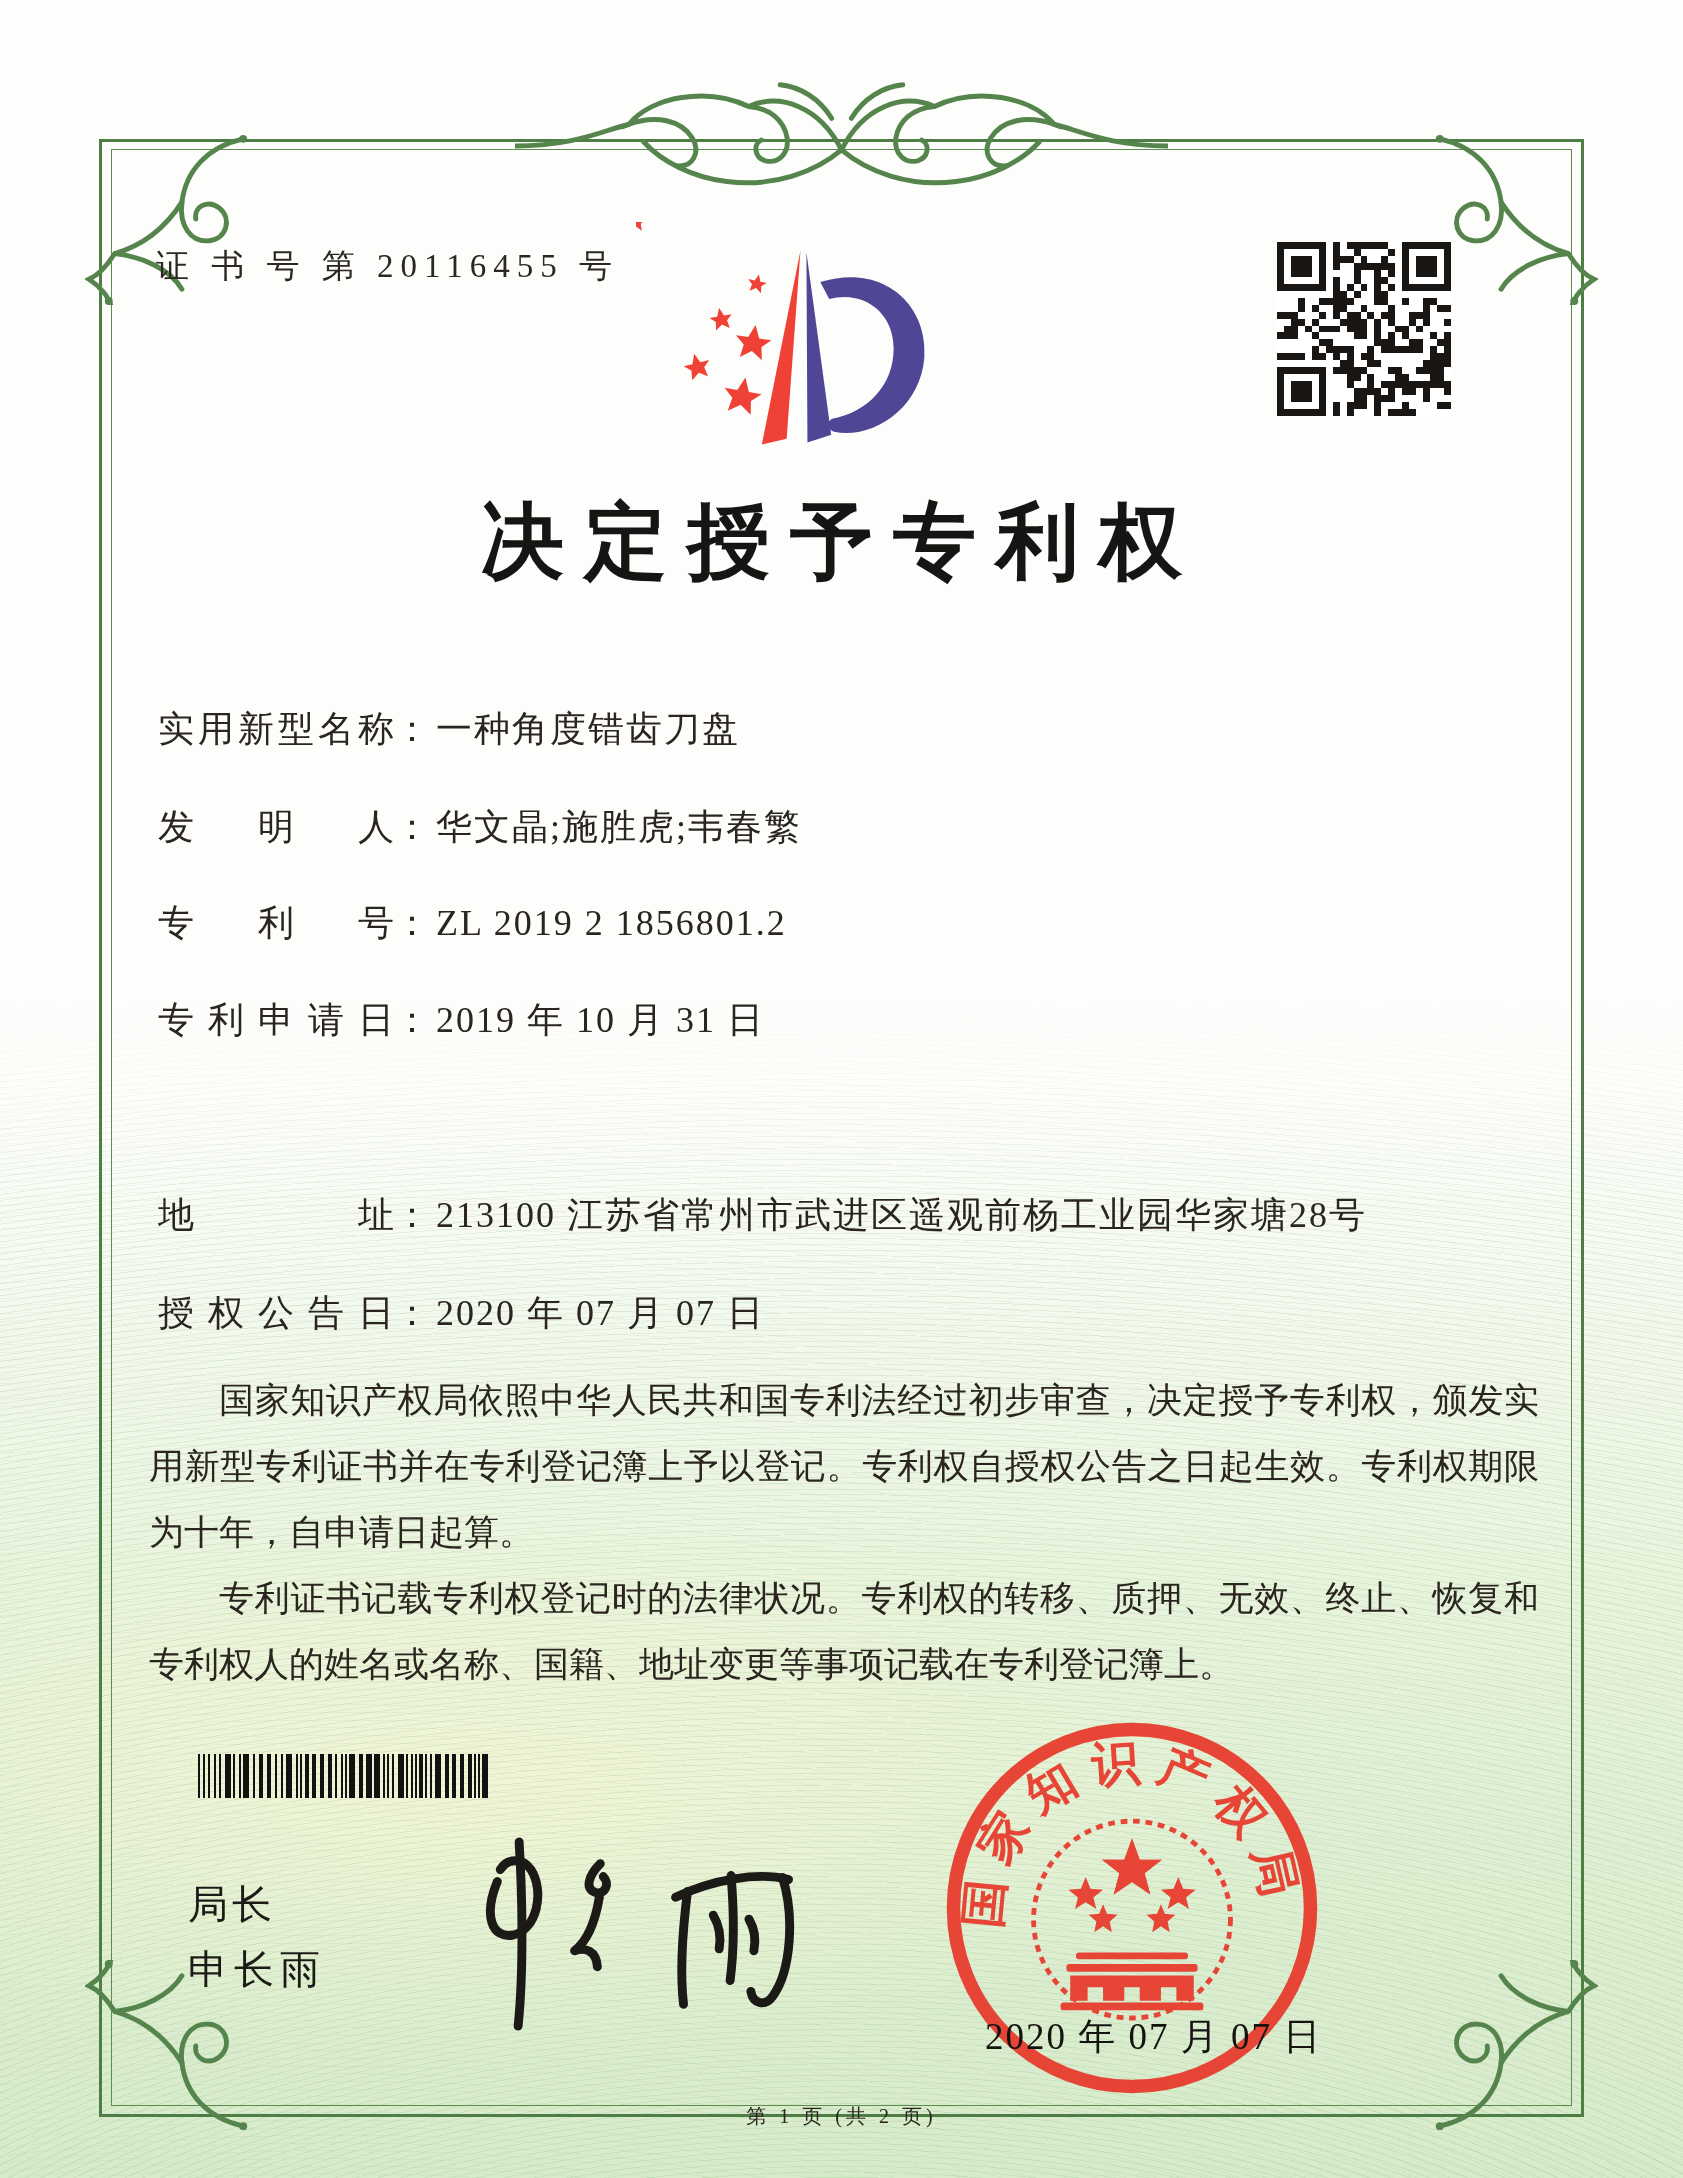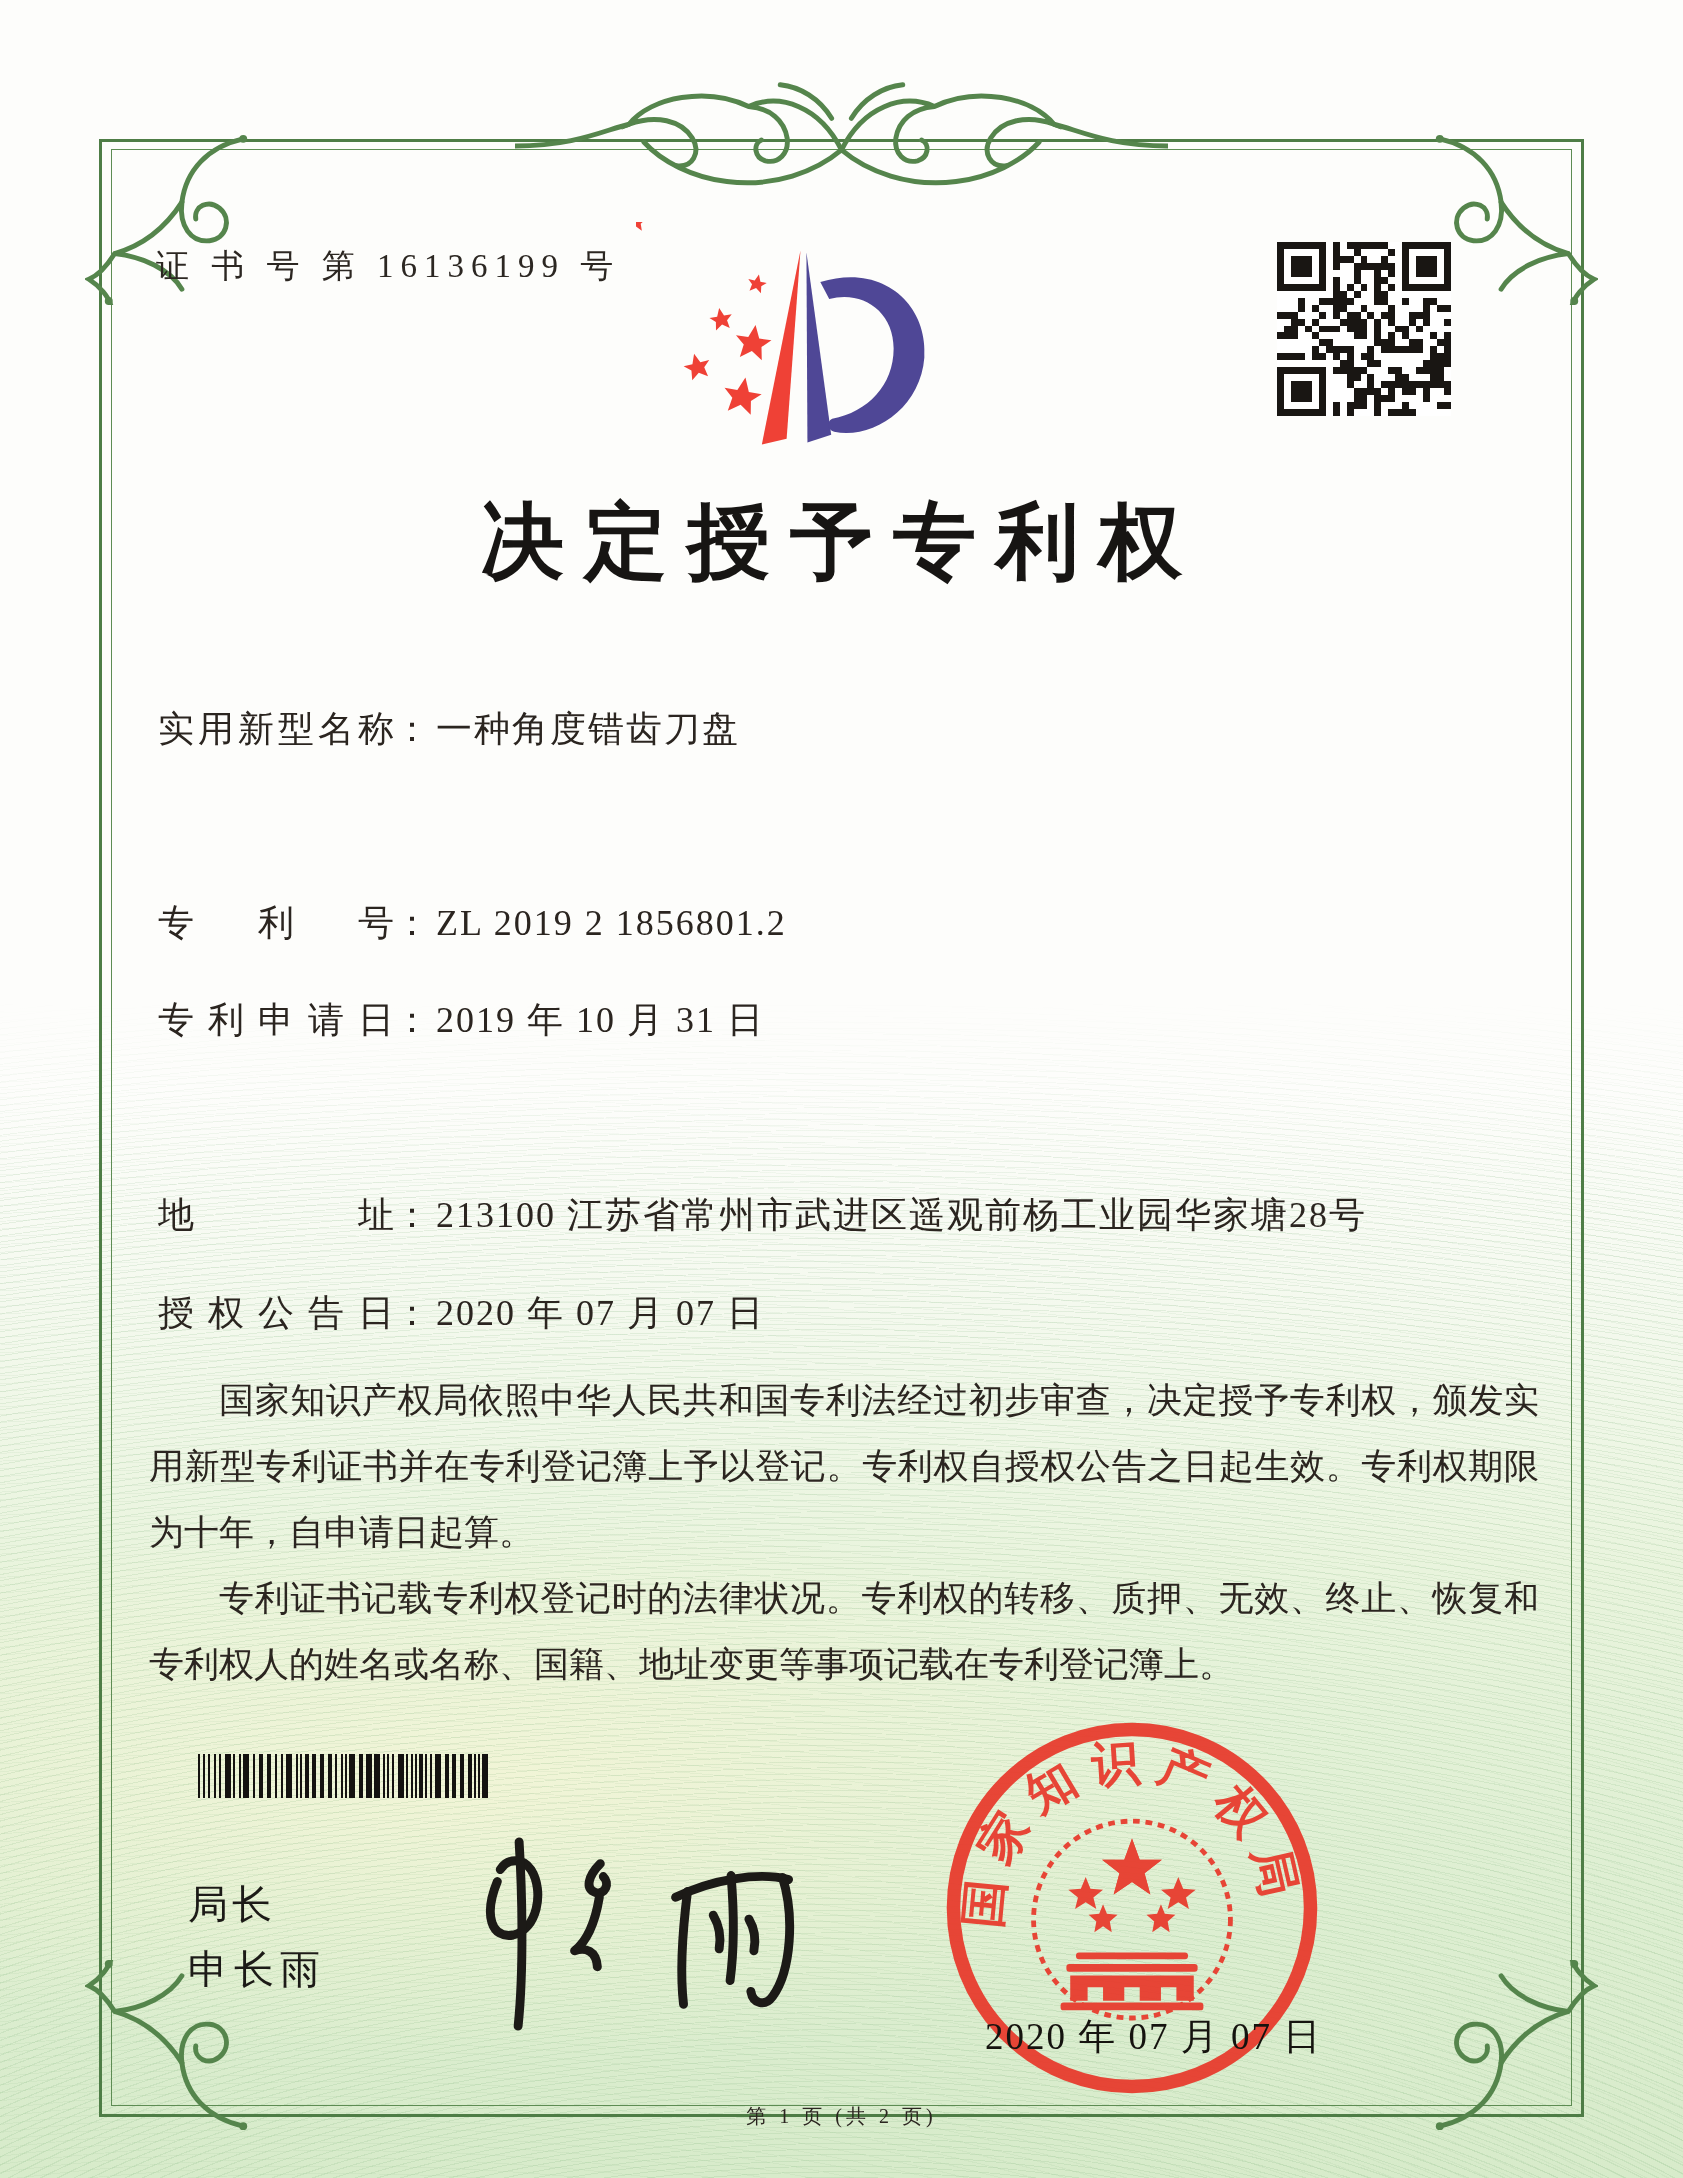--- a/index.html
+++ b/index.html
@@ -79,21 +79,21 @@
   <svg class="ornament" style="right:85px;top:127px" width="178" height="178" viewBox="0 0 180 180">
     <use href="#cornerpaths" transform="translate(180,0) scale(-1,1)"></use>
   </svg>
   <svg class="ornament" style="left:85px;bottom:40px" width="178" height="178" viewBox="0 0 180 180">
     <use href="#cornerpaths" transform="translate(0,180) scale(1,-1)"></use>
   </svg>
   <svg class="ornament" style="right:85px;bottom:40px" width="178" height="178" viewBox="0 0 180 180">
     <use href="#cornerpaths" transform="translate(180,180) scale(-1,-1)"></use>
   </svg>
 
-  <div class="abs cert-no">证 书 号 第 16136199 号</div>
+  <div class="abs cert-no">证 书 号 第 20116455 号</div>
 
   <svg class="abs logo" viewBox="0 0 330 250">
     <path id="star5" d="M0,-10 L2.94,-3.09 L9.51,-3.09 L4.76,1.18 L5.88,8.09 L0,4 L-5.88,8.09 L-4.76,1.18 L-9.51,-3.09 L-2.94,-3.09 Z" fill="#ef4136"></path>
     <use href="#star5" transform="translate(122,62) scale(1.0) rotate(12)"></use>
     <use href="#star5" transform="translate(86,98) scale(1.2) rotate(-10)"></use>
     <use href="#star5" transform="translate(118,122) scale(1.9) rotate(8)"></use>
     <use href="#star5" transform="translate(62,146) scale(1.4) rotate(-14)"></use>
     <use href="#star5" transform="translate(107,176) scale(2.0) rotate(10)"></use>
     <polygon points="166,28 152,218 127,224" fill="#ef4136"></polygon>
     <polygon points="172,30 173,222 197,214" fill="#4f4796"></polygon>
@@ -325,20 +325,23 @@
         <rect x="1" y="19" width="5" height="5" fill="#fff"></rect>
         <rect x="2" y="20" width="3" height="3"></rect>
       </g>
   </svg>
 
   <div class="abs title">决定授予专利权</div>
 
   <div class="field-row" style="top:705px">
     <span class="flabel">实用新型名称</span><span class="fcolon">：</span><span class="fvalue">一种角度错齿刀盘</span>
   </div>
+  <div class="field-row" style="top:803px">
+    <span class="flabel">发明人</span><span class="fcolon">：</span><span class="fvalue">华文晶;施胜虎;韦春繁</span>
+  </div>
   <div class="field-row" style="top:899px">
     <span class="flabel">专利号</span><span class="fcolon">：</span><span class="fvalue">ZL 2019 2 1856801.2</span>
   </div>
   <div class="field-row" style="top:996px">
     <span class="flabel">专利申请日</span><span class="fcolon">：</span><span class="fvalue">2019 年 10 月 31 日</span>
   </div>
   <div class="field-row" style="top:1191px">
     <span class="flabel">地址</span><span class="fcolon">：</span><span class="fvalue">213100 江苏省常州市武进区遥观前杨工业园华家塘28号</span>
   </div>
   <div class="field-row" style="top:1289px">

